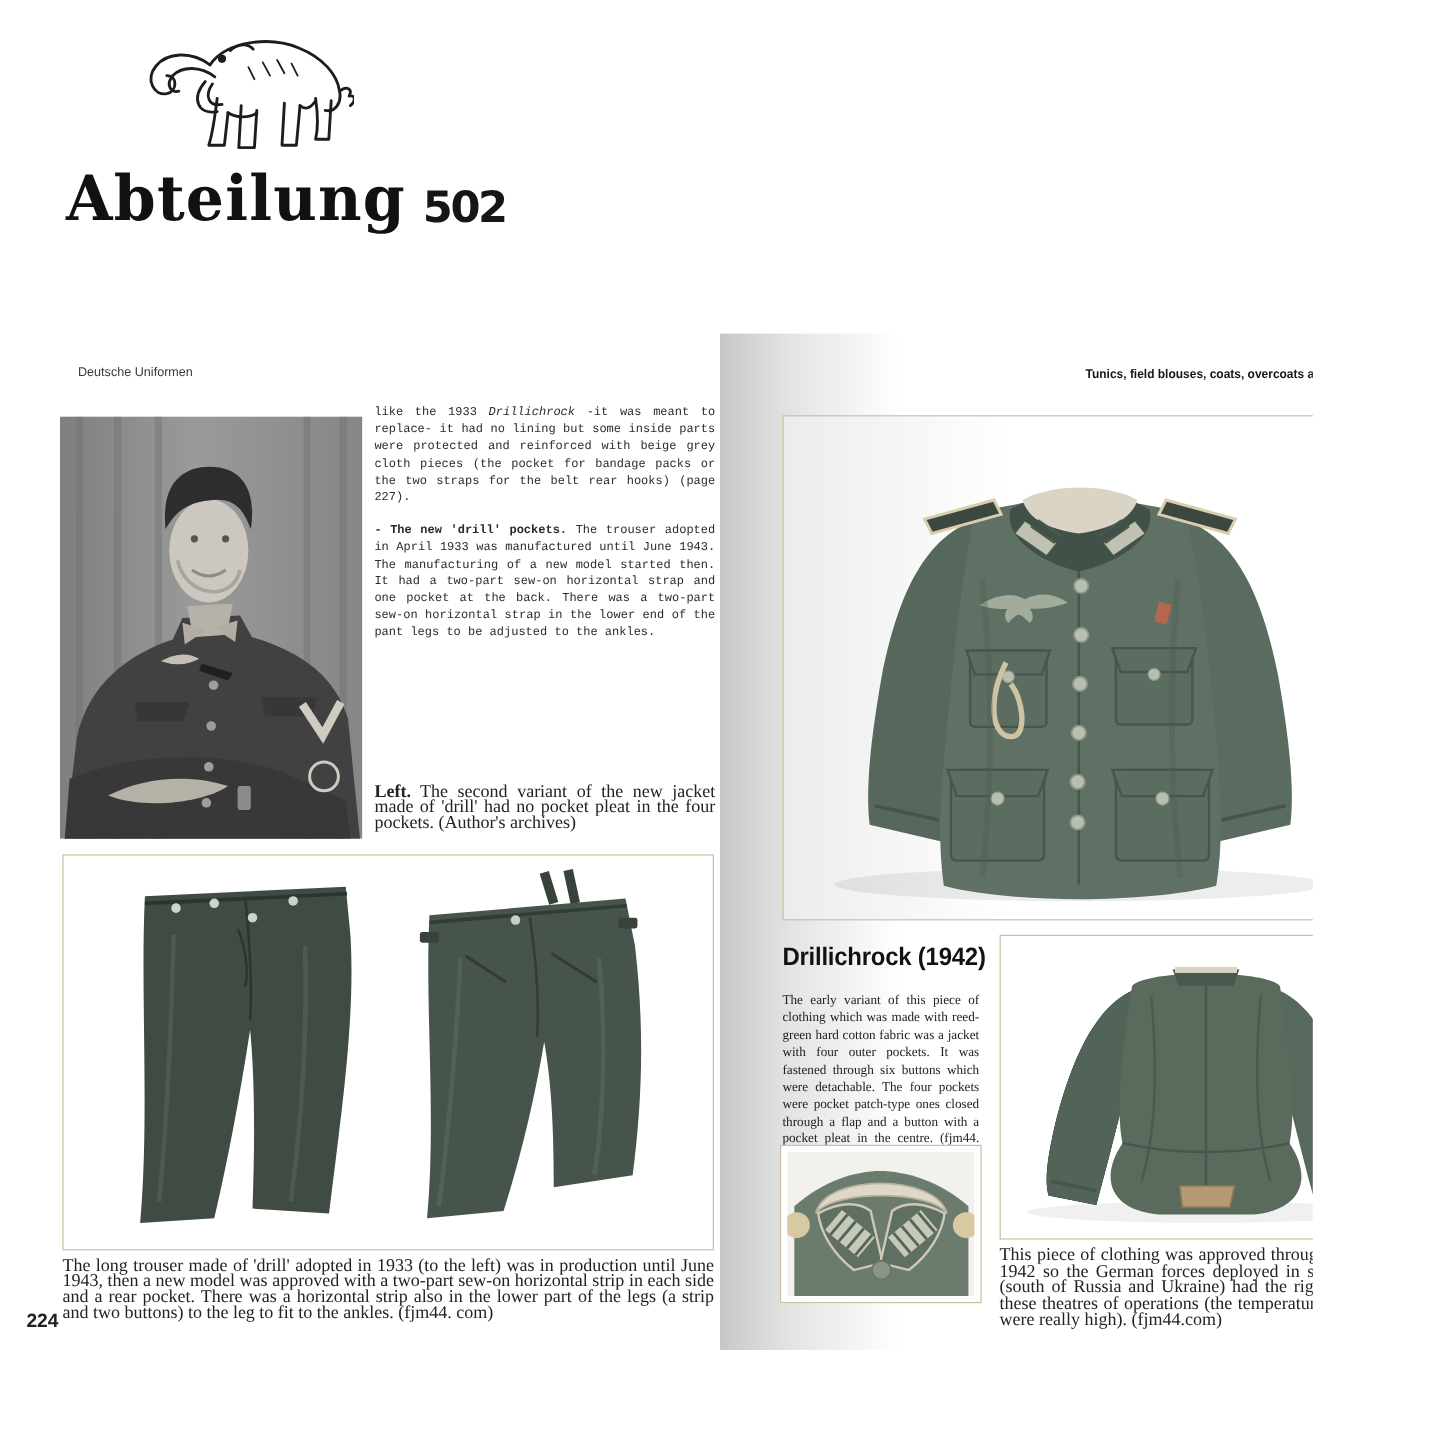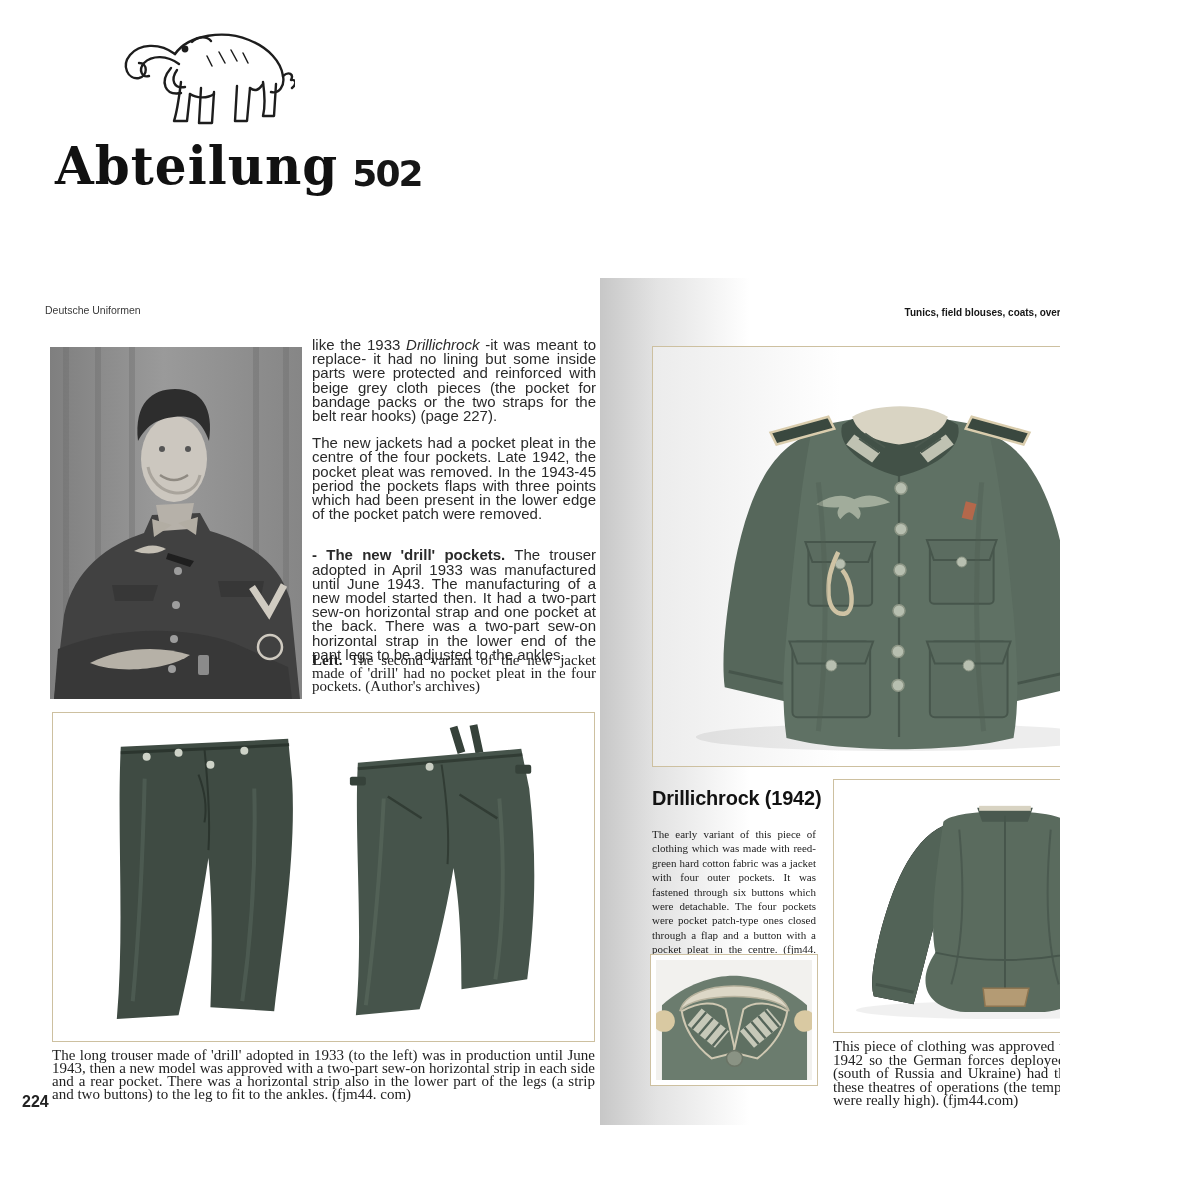--- a/index.html
+++ b/index.html
@@ -1,44 +1,44 @@
 <!DOCTYPE html>
 <html><head>
 <meta charset="utf-8">
 <style>
   html,body{margin:0;padding:0;background:#ffffff;}
   .canvas{position:relative;width:1060px;height:1200px;background:#ffffff;overflow:hidden;
-          font-family:"Liberation Sans",sans-serif;color:#1c1c1c;}
+          font-family:"Liberation Sans",sans-serif;color:#1c1c1c;padding-left:34px;}
   .abs{position:absolute;}
 
   
   .logo-mammoth{left:95px;top:22px;width:200px;height:112px;}
   .logo-text{left:55px;top:126px;width:420px;height:66px;display:flex;align-items:flex-end;gap:14px;}
   .logo-brand{font-family:"DejaVu Serif",serif;font-weight:bold;font-size:50px;line-height:1;
               letter-spacing:1px;color:#111;transform:scaleY(1.04);transform-origin:left bottom;}
   .logo-number{font-family:"DejaVu Sans",sans-serif;font-weight:bold;font-size:36px;line-height:1;
                letter-spacing:-2px;color:#161616;}
 
   
   .running-head{font-size:10.5px;font-weight:bold;color:#2e2e2e;}
-  .rh-left{left:45px;top:304px;width:300px;font-weight:normal;color:#3a3a3a;}
+  .rh-left{left:65px;top:304px;width:300px;font-weight:normal;color:#3a3a3a;}
   .rh-right{left:650px;top:306px;width:500px;text-align:right;transform:scaleX(0.95);transform-origin:100% 50%;
             letter-spacing:0;color:#161616;}
   .page-num{font-size:16px;font-weight:bold;color:#222;}
   .pn-left{left:22px;top:1093px;}
   .pn-right{left:1090px;top:1091px;width:67px;text-align:right;}
 
   
   .photo-box{border:1.5px solid #cdc0a0;background:#ffffff;padding:6px;box-sizing:border-box;}
   .photo-box svg{display:block;width:100%;height:100%;}
 
   
   .portrait{left:50px;top:347px;width:252px;height:352px;}
   .portrait svg{display:block;width:100%;height:100%;}
-  .left-col{left:312px;top:338px;width:284px;font-size:15px;line-height:14.2px;text-align:justify;color:#2a2a2a;}
+  .left-col{left:312px;top:338px;width:284px;font-size:10px;line-height:14.2px;text-align:justify;color:#2a2a2a;font-family:Liberation Mono, monospace;}
   .left-col p{margin:0 0 13px 0;}
   .left-col p.gap-lg{margin-bottom:27px;}
   .serif{font-family:"Liberation Serif",serif;color:#222;}
   .caption{font-size:15px;line-height:13px;text-align:justify;}
   .cap-left-photo{left:312px;top:654px;width:284px;}
   .trousers-box{left:52px;top:712px;width:543px;height:330px;}
   .cap-trousers{left:52px;top:1049px;width:543px;}
 
   
   .gutter{left:600px;top:278px;width:150px;height:847px;
@@ -135,21 +135,20 @@
       <path d="M62,238 h46 l-5,16 h-38 Z" fill="#373737"></path>
       <path d="M168,234 h46 l-3,16 h-40 Z" fill="#373737"></path>
 
       <path d="M202,240 l17,26 l15,-28" stroke="#d0cbc1" stroke-width="7" fill="none"></path>
       <circle cx="220" cy="300" r="12" fill="none" stroke="#cfcac0" stroke-width="2.5"></circle>
     </svg>
   </figure>
 
   <div class="abs left-col">
     <p><span>like the 1933 </span><span class="ital">Drillichrock</span><span> -it was meant to replace- it had no lining but some inside parts were protected and reinforced with beige grey cloth pieces (the pocket for bandage packs or the two straps for the belt rear hooks) (page 227).</span></p>
-    <p class="gap-lg">The new jackets had a pocket pleat in the centre of the four pockets. Late 1942, the pocket pleat was removed. In the 1943-45 period the pockets flaps with three points which had been present in the lower edge of the pocket patch were removed.</p>
     <p><span class="bold">- The new 'drill' pockets.</span><span> The trouser adopted in April 1933 was manufactured until June 1943. The manufacturing of a new model started then. It had a two-part sew-on horizontal strap and one pocket at the back. There was a two-part sew-on horizontal strap in the lower end of the pant legs to be adjusted to the ankles.</span></p>
   </div>
 
   <div class="abs serif caption cap-left-photo">
     <span class="bold">Left.</span><span> The second variant of the new jacket made of 'drill' had no pocket pleat in the four pockets. (Author's archives)</span>
   </div>
 
   <figure class="abs photo-box trousers-box" style="margin:0;">
     <svg viewBox="0 0 531 318" preserveAspectRatio="none">
       <rect width="531" height="318" fill="#ffffff"></rect>

